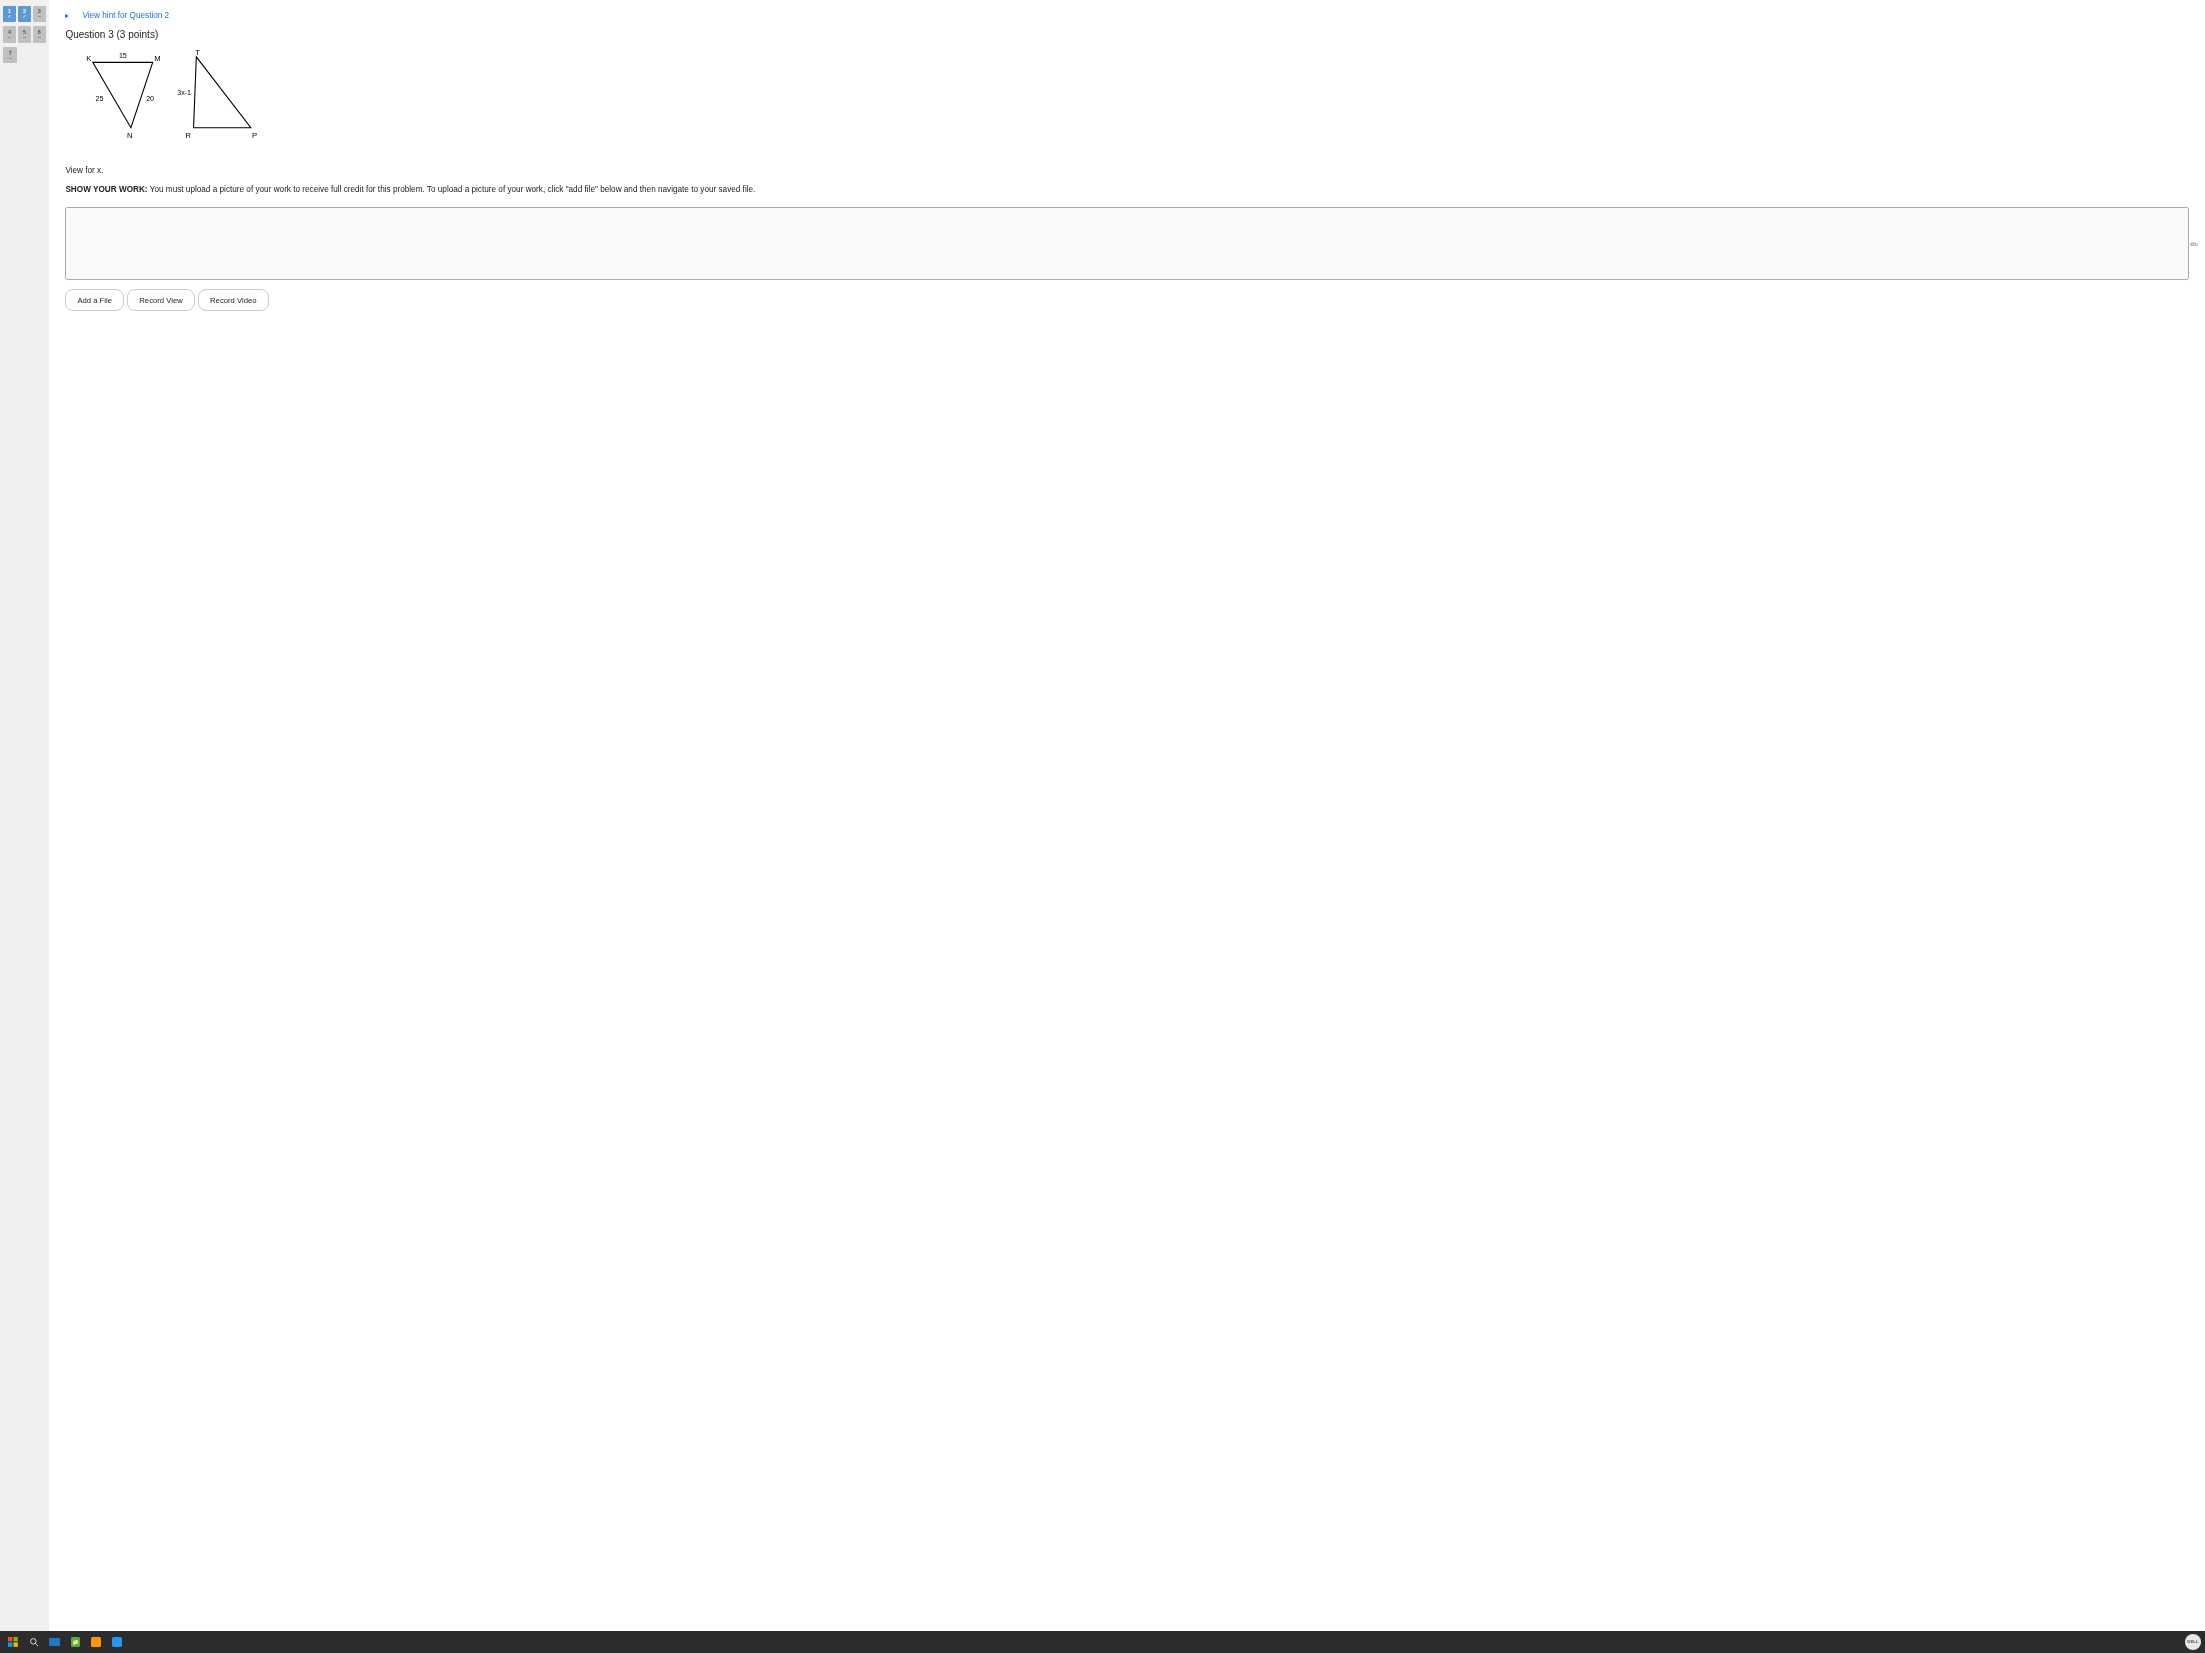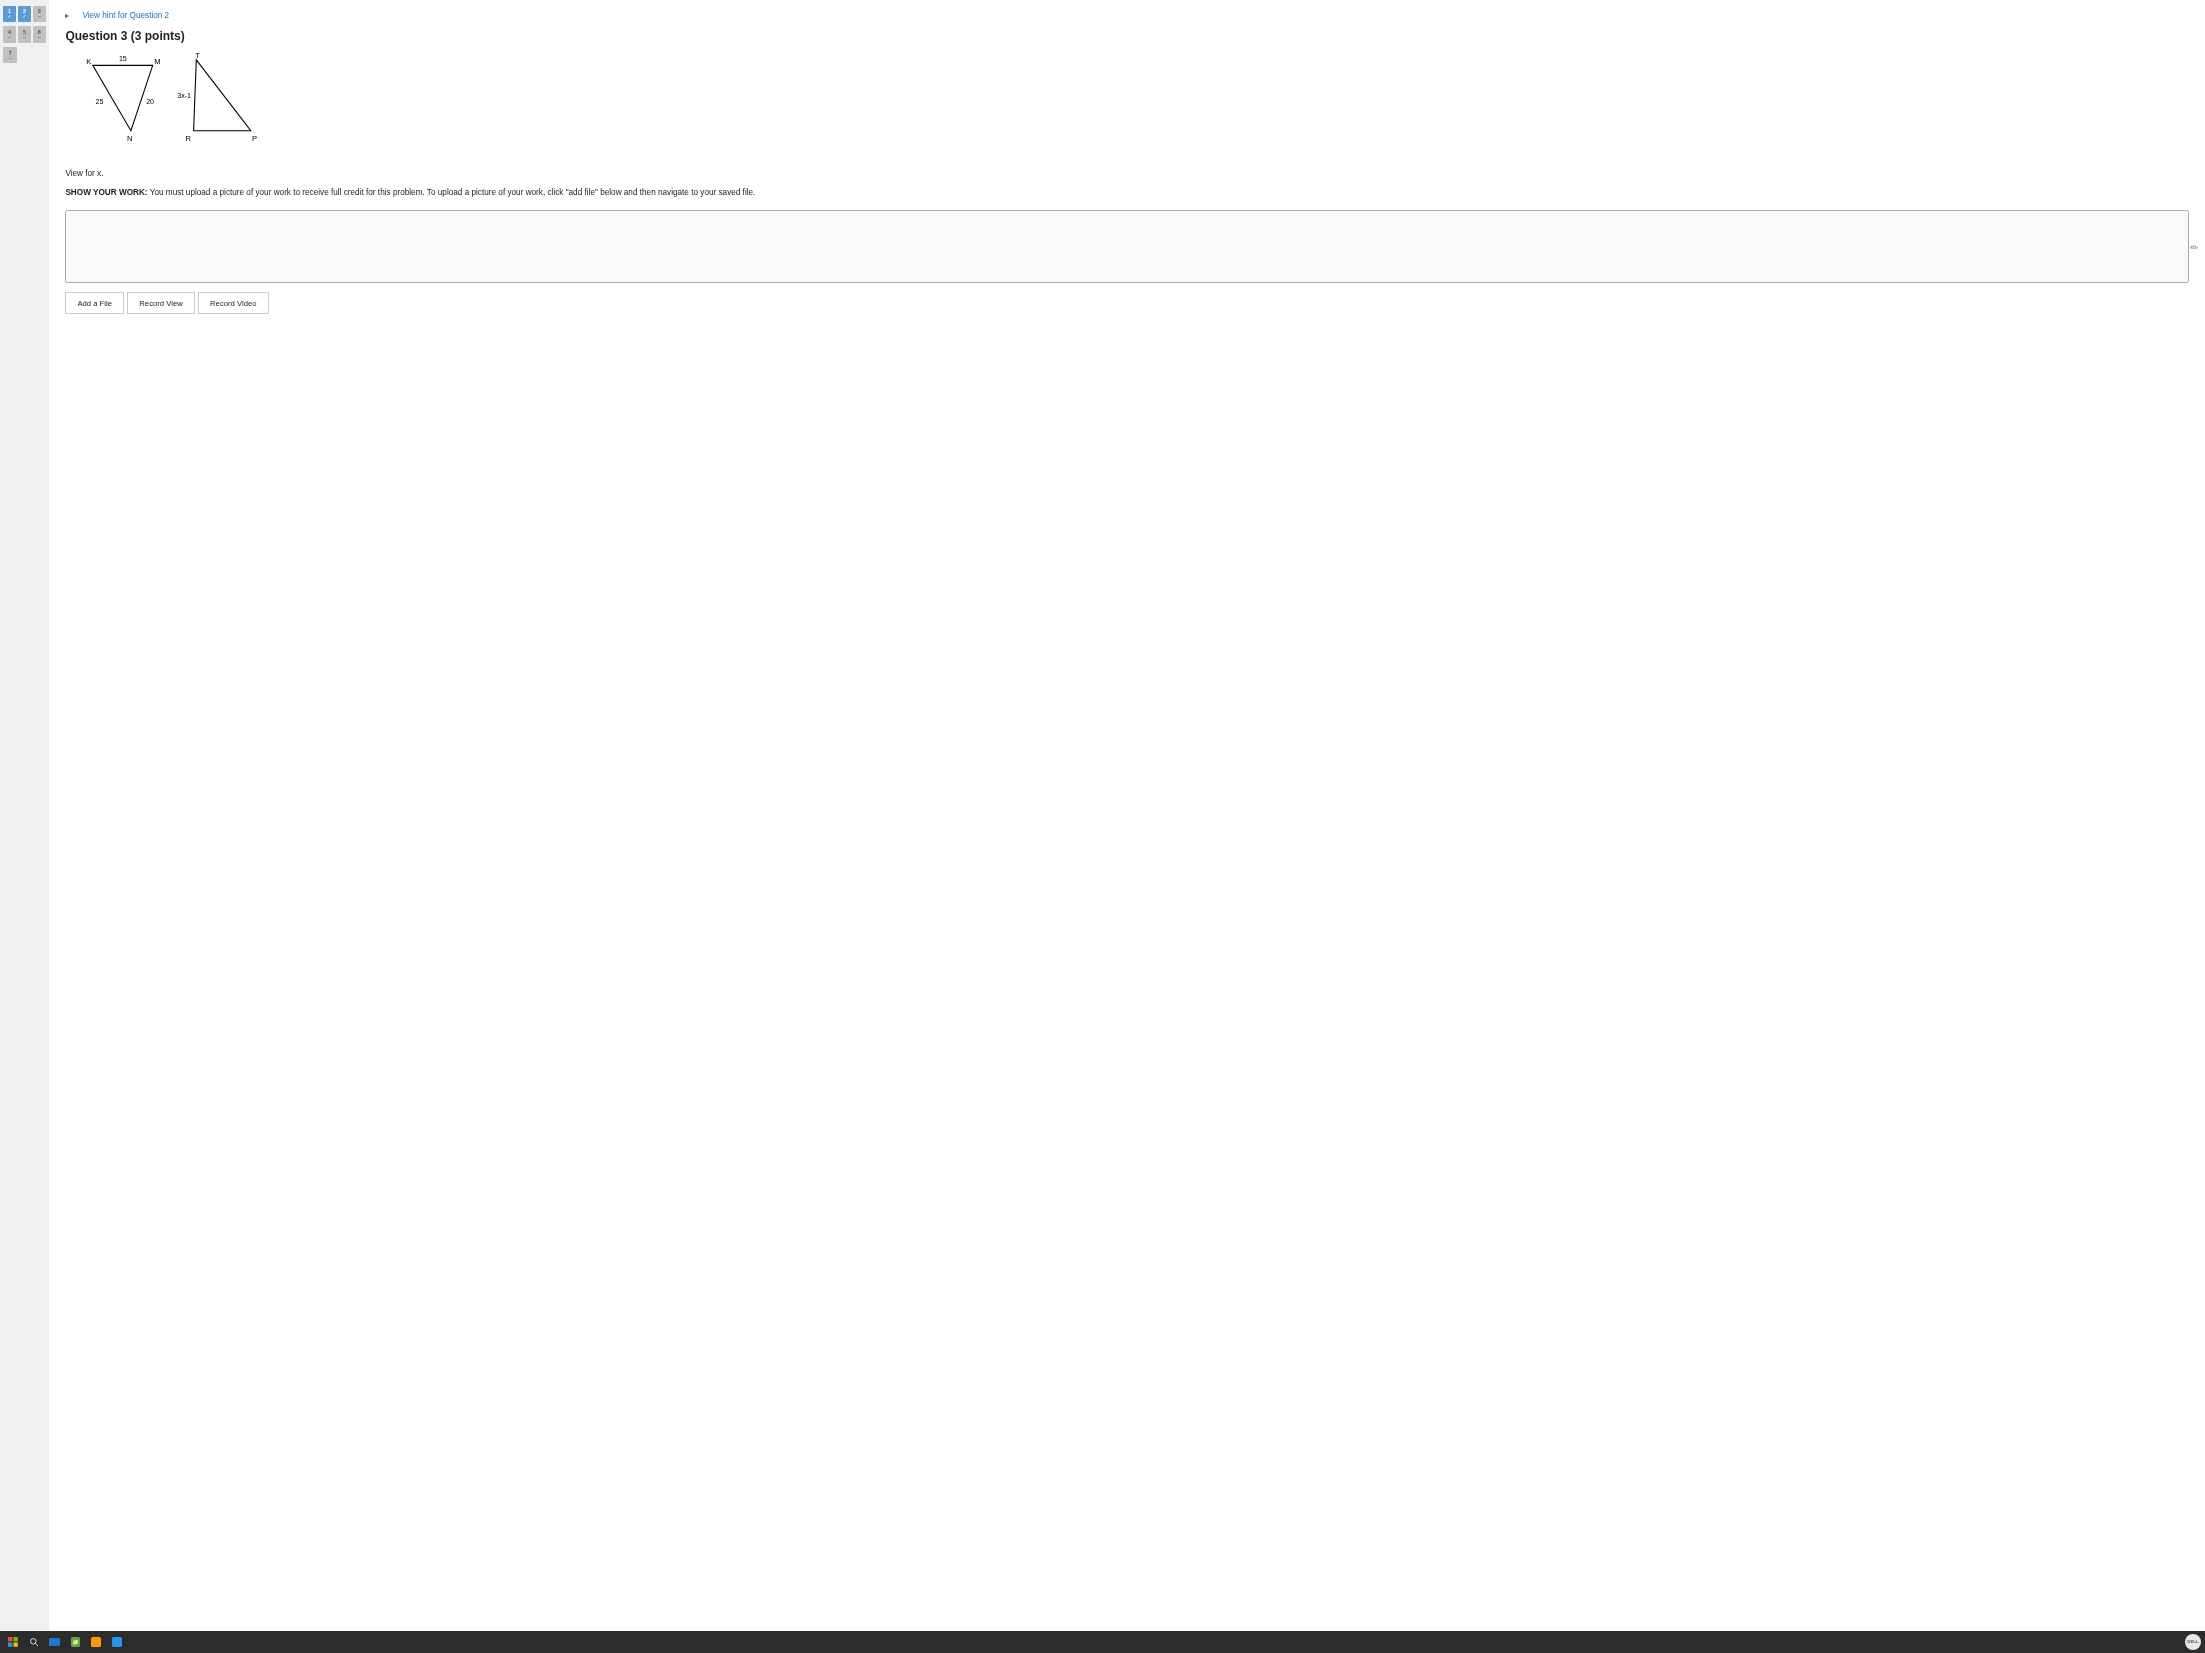--- a/index.html
+++ b/index.html
@@ -73,22 +73,22 @@
 
     .hint-link .triangle {
       width: 0;
       height: 0;
       border-top: 2.7px solid transparent;
       border-bottom: 2.7px solid transparent;
       border-left: 4.9px solid #1a73e8;
     }
 
     .question-header {
-      font-size: 12px;
-      font-weight: bold;
+      font-size: 10px;
+      font-weight: normal;
       margin-bottom: 6.6px;
       color: #222;
     }
 
     .question-statement {
       font-size: 9.3px;
       margin-bottom: 8.8px;
       line-height: 1.5;
     }
 
@@ -153,21 +153,21 @@
 
     .button-row {
       display: flex;
       gap: 3.3px;
       align-items: center;
     }
 
     .btn {
       padding: 5.5px 11px;
       border: 0.5px solid #ccc;
-      border-radius: 0;
+      border-radius: 8px;
       background: white;
       font-size: 7.7px;
       cursor: pointer;
       color: #222;
     }
 
     .taskbar {
       position: fixed;
       bottom: 0;
       left: 0;

